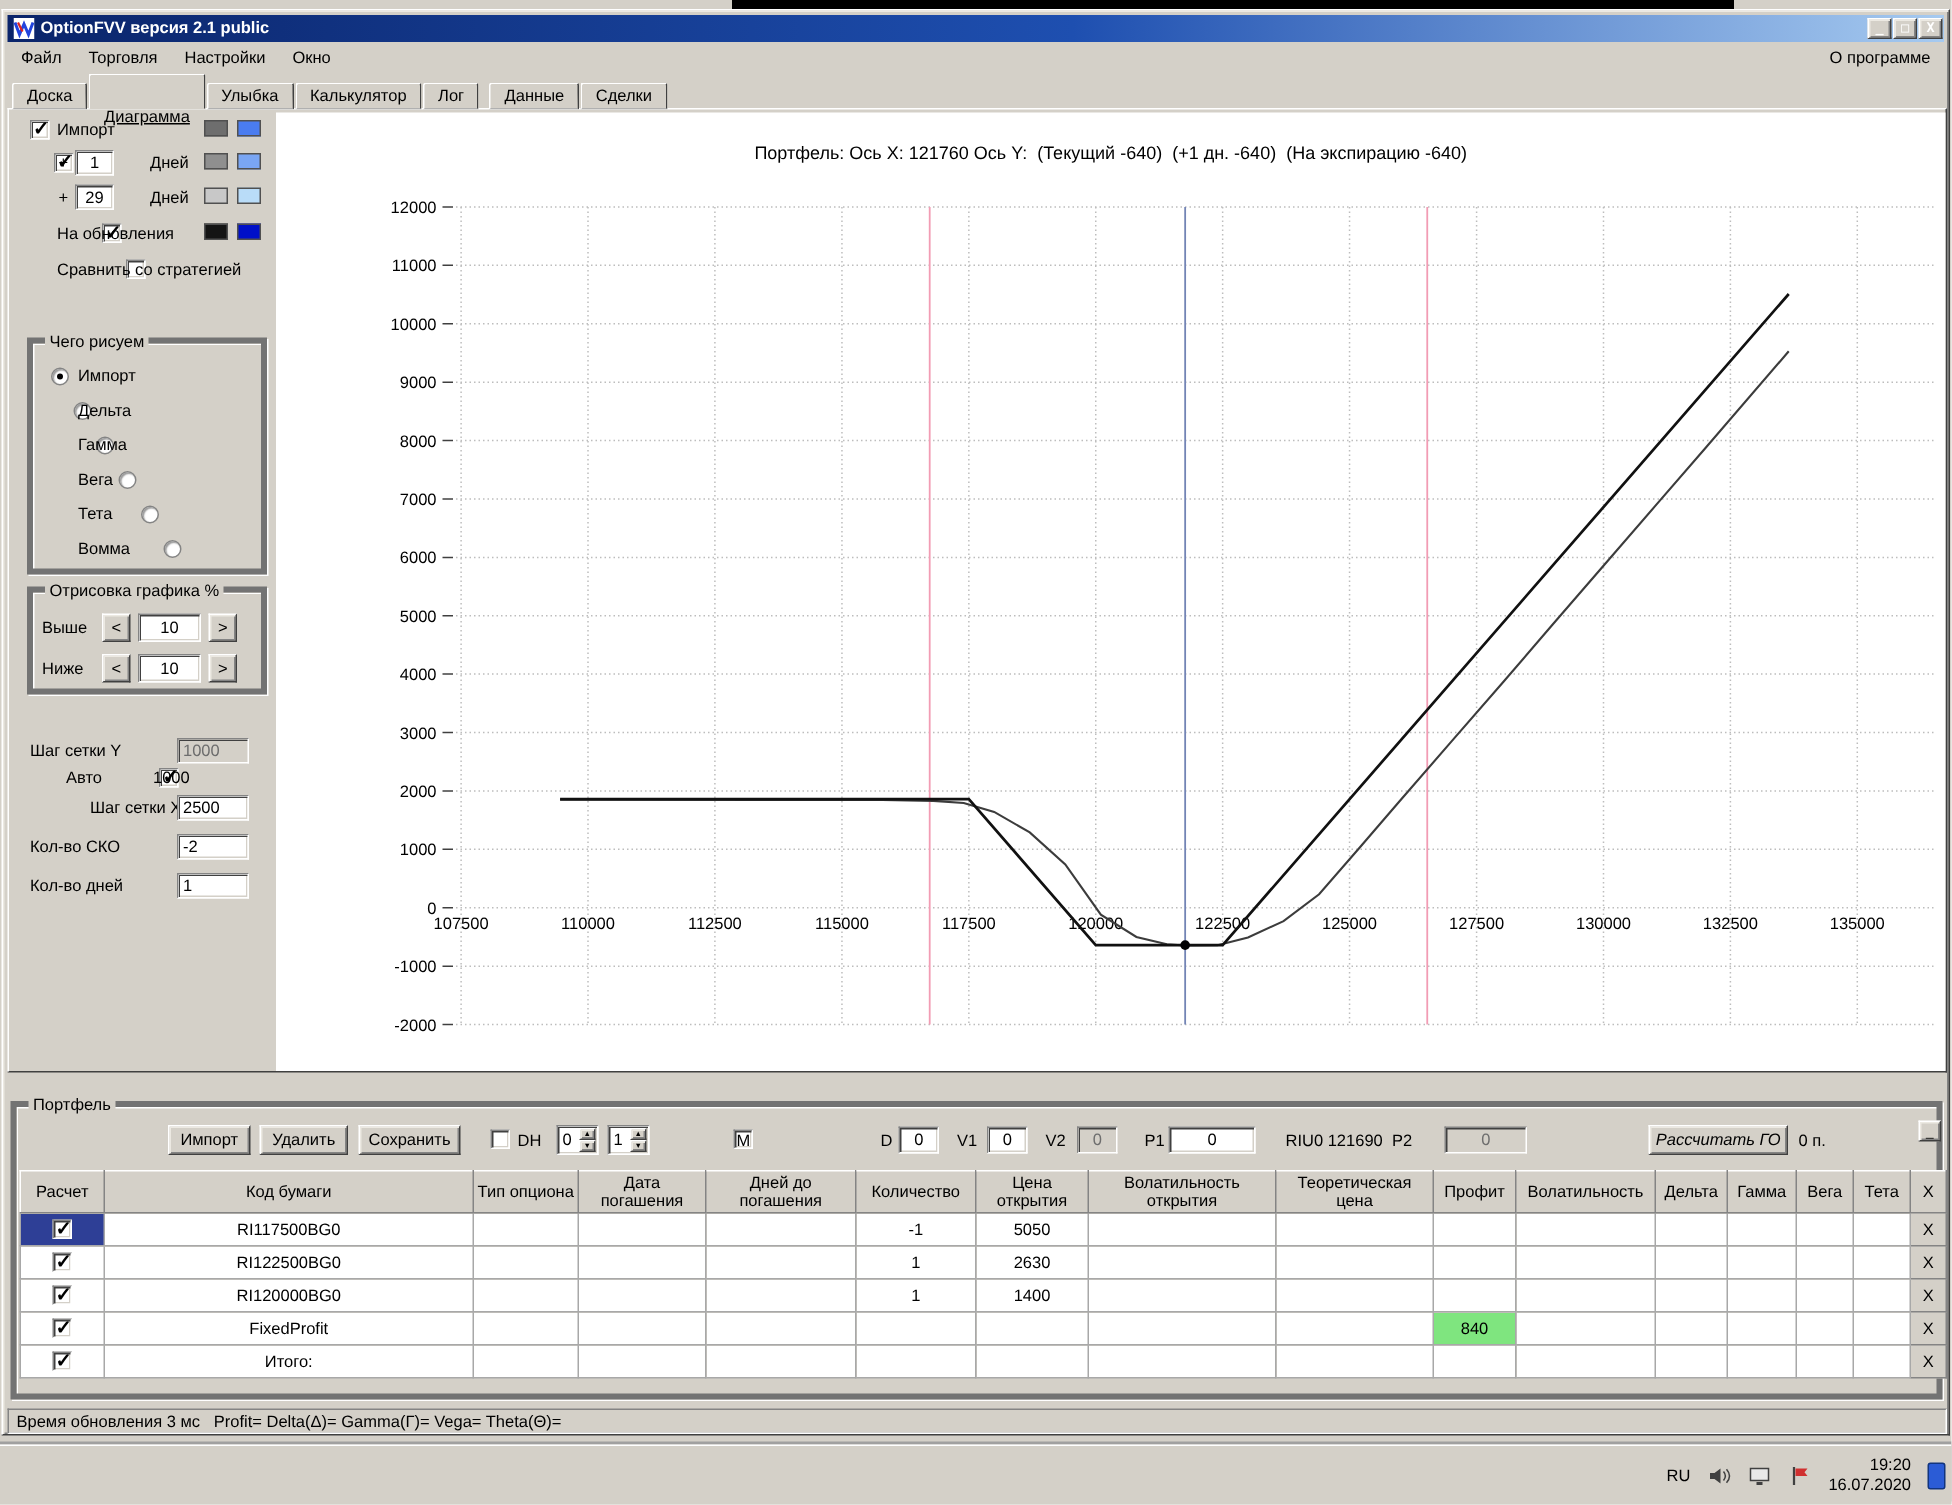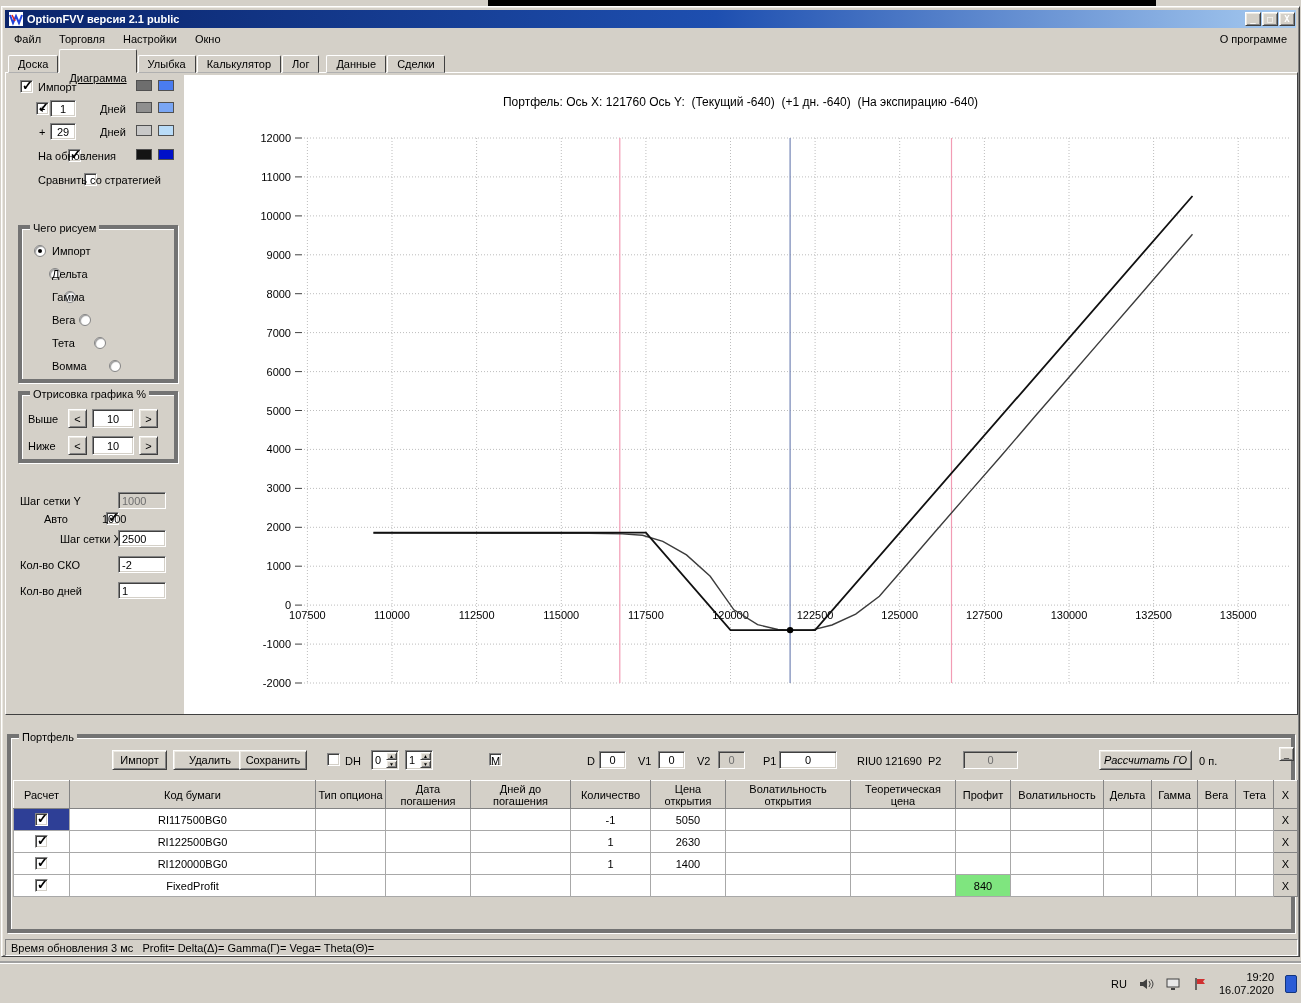--- a/index.html
+++ b/index.html
@@ -245,21 +245,21 @@
   </div>
 
   <div class="group" style="left:5px;top:727px;width:1288px;height:199px;background:#d4d0c8;">
     <span class="group-title">Портфель</span>
 
     <div class="combo" style="left:8px;top:12px;width:86px;height:20px;">
       <span class="combo-val" style="top:3px;">НН-С</span>
       <span class="btn combo-btn">▼</span>
     </div>
     <span class="btn abs" style="left:101px;top:12px;width:55px;height:20px;">Импорт</span>
-    <span class="btn abs" style="left:162px;top:12px;width:74px;height:20px;">Удалить</span>
+    <span class="btn abs" style="left:162px;top:12px;width:59px;height:20px;">Удалить</span>
     <span class="btn abs" style="left:228px;top:12px;width:68px;height:20px;">Сохранить</span>
 
     <span class="cb abs" style="left:316px;top:15px;"></span>
     <span class="lbl" style="left:334px;top:17px;">DH</span>
     <span class="spin" style="left:360px;top:12px;width:28px;height:20px;">
       <input class="field" value="0" style="">
       <span class="spin-btns">
           <span class="btn">▲</span>
           <span class="btn">▼</span>
         </span>
@@ -394,20 +394,38 @@
         <td></td>
         <td></td>
         <td class="profitcell checked">840</td>
         <td></td>
         <td></td>
         <td></td>
         <td></td>
         <td></td>
         <td class="xcell">X</td>
       </tr>
+      <tr style="height:22px;">
+        <td class="racell"><span class="cb checked" style="vertical-align:middle;"></span></td>
+        <td>Итого:</td>
+        <td></td>
+        <td></td>
+        <td></td>
+        <td></td>
+        <td></td>
+        <td></td>
+        <td></td>
+        <td class="profitcell"></td>
+        <td></td>
+        <td></td>
+        <td></td>
+        <td></td>
+        <td></td>
+        <td class="xcell">X</td>
+      </tr>
     </tbody>
       </table>
   </div>
 
   <div class="abs" style="left:3px;top:932px;width:1293px;height:17px;border:1px solid;border-color:#848484 #ffffff #ffffff #848484;display:flex;align-items:center;padding-left:5px;">
     <span class="pre">Время обновления 3 мс   Profit= Delta(Δ)= Gamma(Γ)= Vega= Theta(Θ)=</span>
   </div>
 </div>
 
 <div class="abs" style="left:0;top:963px;width:1301px;height:40px;background:#d4d0c8;border-top:1px solid #ffffff;box-shadow:0 -2px 0 #a0a0a0;">

